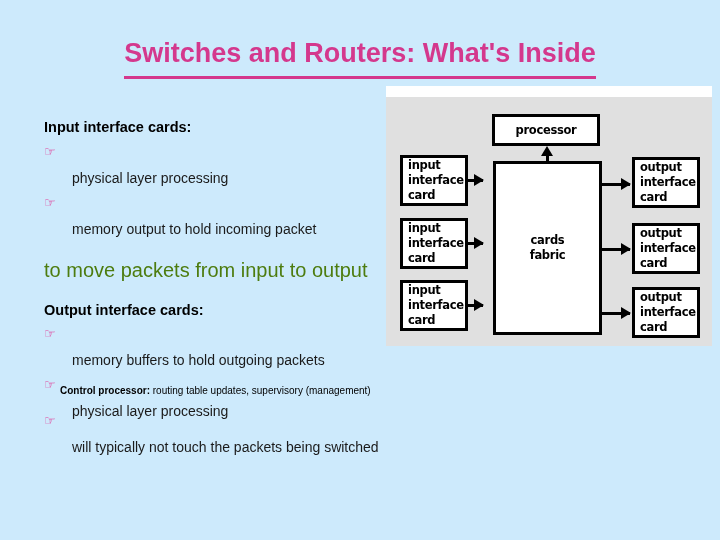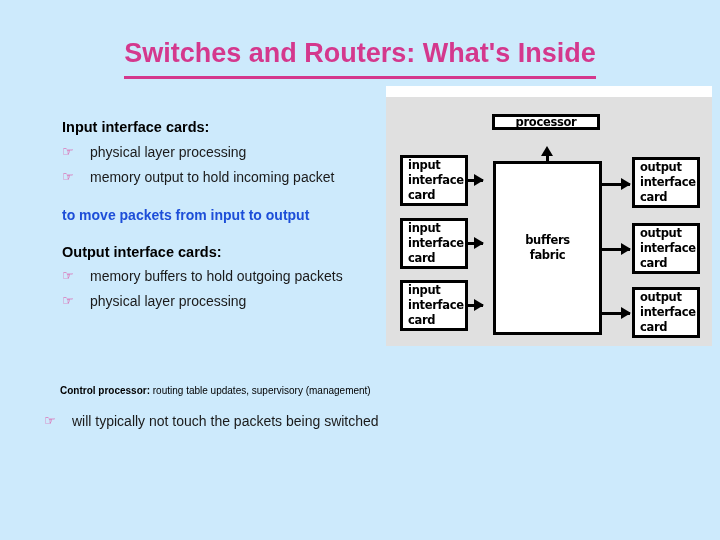--- a/index.html
+++ b/index.html
@@ -29,36 +29,36 @@
     white-space: nowrap;
   }
   #slide-title .t-underline {
     border-bottom: 3px solid #d4388d;
     padding-bottom: 8px;
   }
 
   
   #body-text {
     position: absolute;
-    left: 62px;
+    left: 44px;
     top: 120px;
     width: 345px;
   }
   .head-line {
     font-size: 14.5px;
     font-weight: bold;
     color: #000000;
     line-height: 1.0;
     margin: 0 0 9px 0;
     white-space: nowrap;
   }
   .plain-line {
-    font-size: 14px;
-    font-weight: bold;
-    color: #1d4ed8;
+    font-size: 20px;
+    font-weight: normal;
+    color: #4d7c0f;
     line-height: 1.0;
     margin: 0 0 9px 0;
     white-space: nowrap;
   }
   .bullet-row {
     display: flex;
     align-items: flex-start;
     margin: 0 0 9px 0;
   }
   .bullet-glyph {
@@ -68,20 +68,21 @@
     font-size: 13px;
     line-height: 1.2;
     text-align: left;
     font-family: "DejaVu Sans", sans-serif;
   }
   .bullet-text {
     font-size: 14px;
     color: #1a1a1a;
     line-height: 1.15;
     white-space: nowrap;
+    margin-top: 26px;
   }
   .gap-block { height: 14px; }
 
   
   #control-block {
     position: absolute;
     left: 44px;
     top: 368px;
     width: 640px;
   }
@@ -236,28 +237,28 @@
   <div id="control-bullet-row">
     <span class="bullet-glyph">☞</span>
     <span class="bullet-text">will typically not touch the packets being switched</span>
   </div>
 </div>
 
 <div id="diagram-panel">
 
   <div id="diagram-white-strip"></div>
 
-  <div class="dbox center-lbl" style="left:106px; top:28px; width:108px; height:16px; justify-content:center;">
+  <div class="dbox center-lbl" style="left:106px; top:28px; width:108px; height:32px; justify-content:center;">
     <span>processor</span>
   </div>
 
   <div class="v-arrow2" style="left:160px; top:69px; height:8px;"></div>
 
   <div class="dbox center-lbl" style="left:107px; top:75px; width:109px; height:174px; justify-content:center;">
-    <span>buffers</span>
+    <span>cards</span>
     <span>fabric</span>
   </div>
 
   <div class="dbox" style="left:14px; top:69px; width:68px; height:51px;">
     <span>input</span>
     <span>interface</span>
     <span>card</span>
   </div>
   <div class="h-arrow" style="left:82px; top:93px; width:15px;"></div>
 

